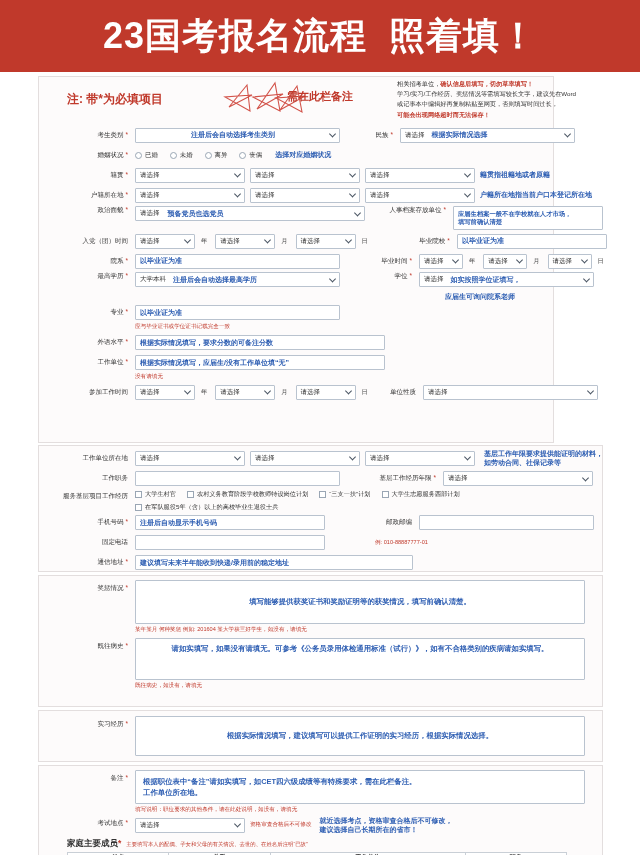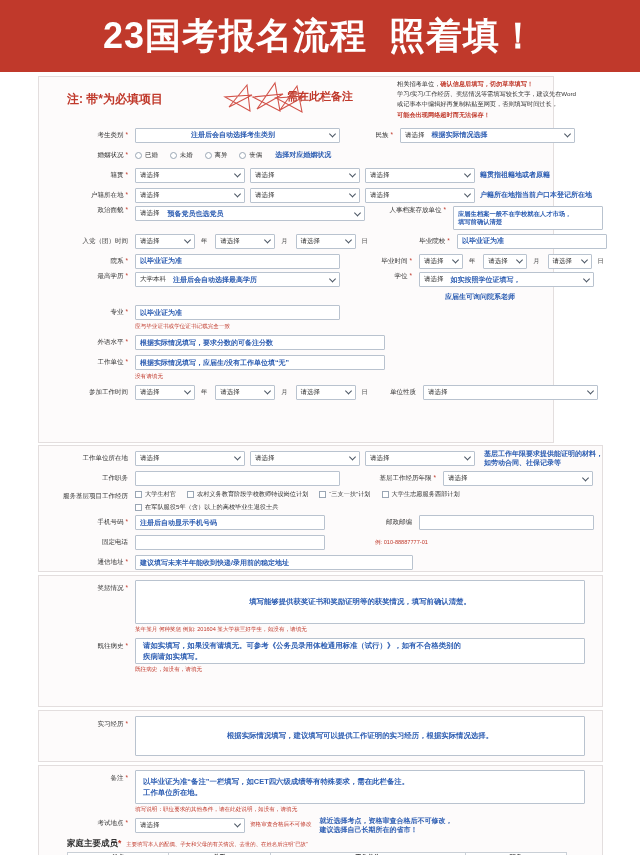--- a/index.html
+++ b/index.html
@@ -517,21 +517,21 @@
     <div class="frow" style="min-height:9px">
       <div class="flabel" style="flex:0 0 96px"></div>
       <div class="ffield">
           <span class="hint">某年某月 何种奖惩 例如: 201604 某大学获三好学生，如没有，请填无</span>
         </div>
     </div>
 
     <div class="frow" style="align-items:flex-start;padding-top:3px">
       <div class="flabel" style="padding-top:4px"><span>既往病史</span><span class="ast">*</span></div>
       <div class="ffield">
-        <div class="ta" style="width:450px;height:26px;flex-direction:column;align-items:flex-start;justify-content:center">
+        <div class="ta" style="width:450px;height:42px;flex-direction:row;align-items:flex-start;justify-content:center">
           <span>请如实填写，如果没有请填无。可参考《公务员录用体检通用标准（试行）》，如有不合格类别的</span>
           <span>疾病请如实填写。</span>
         </div>
       </div>
     </div>
     <div class="frow" style="min-height:9px">
       <div class="flabel" style="flex:0 0 96px"></div>
       <div class="ffield">
           <span class="hint">既往病史，如没有，请填无</span>
         </div>
@@ -548,21 +548,21 @@
       </div>
     </div>
   </div>
 
   <div class="sheet2" style="top:693px; height:160px;">
 
     <div class="frow" style="align-items:flex-start;padding-top:4px">
       <div class="flabel" style="padding-top:4px"><span>备注</span><span class="ast">*</span></div>
       <div class="ffield">
         <div class="ta" style="width:450px;height:34px;flex-direction:column;align-items:flex-start;justify-content:center">
-          <span>以毕业证为准“备注”一栏填写，如CET四六级成绩等有特殊要求，需在此栏备注。</span>
+          <span>根据职位表中“备注”请如实填写，如CET四六级成绩等有特殊要求，需在此栏备注。</span>
           <span>工作单位所在地。</span>
         </div>
       </div>
     </div>
     <div class="frow" style="min-height:9px">
       <div class="flabel" style="flex:0 0 96px"></div>
       <div class="ffield">
           <span class="hint">填写说明：职位要求的其他条件，请在此处说明，如没有，请填无</span>
         </div>
     </div>

